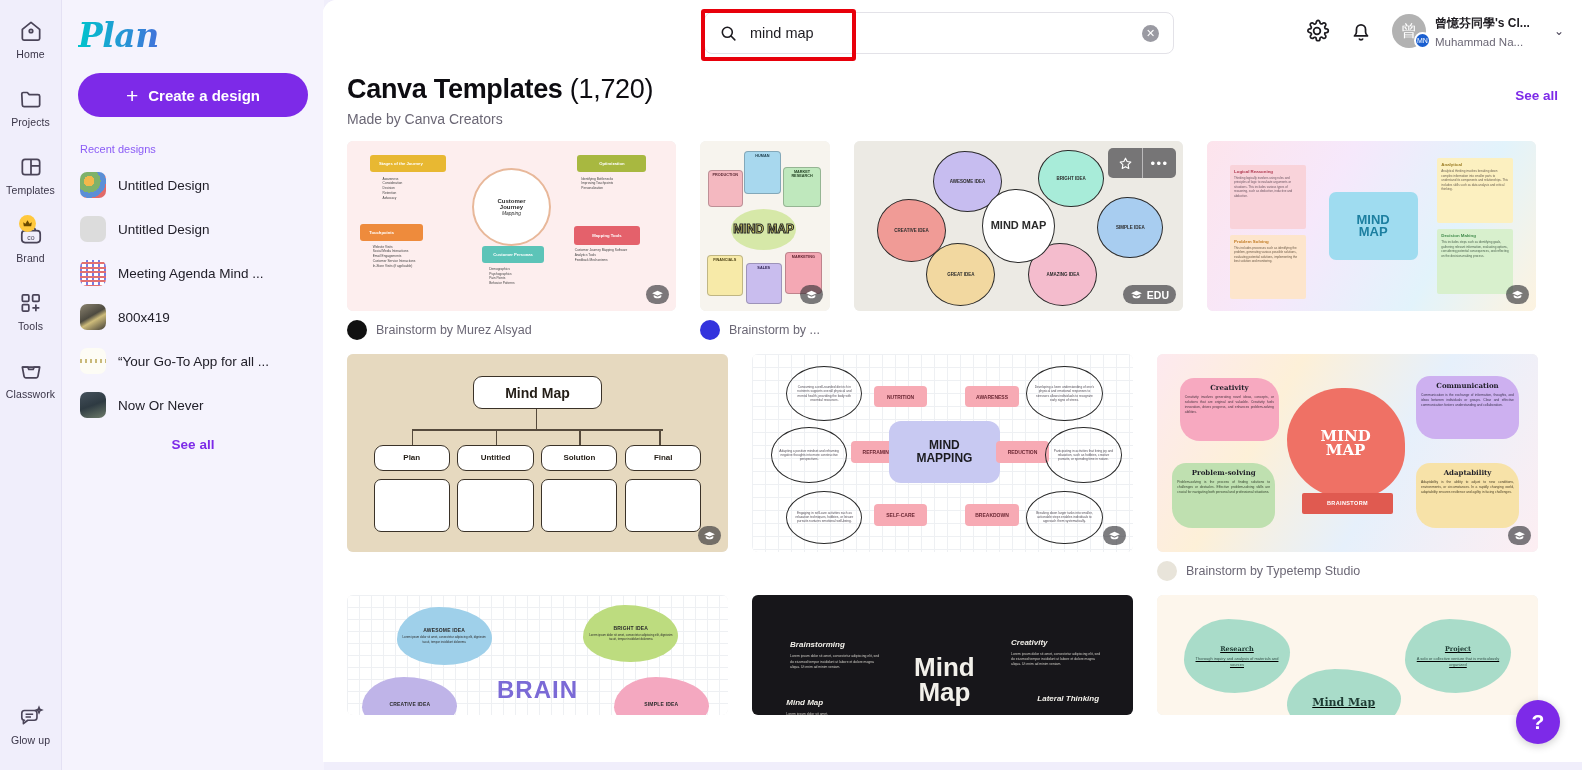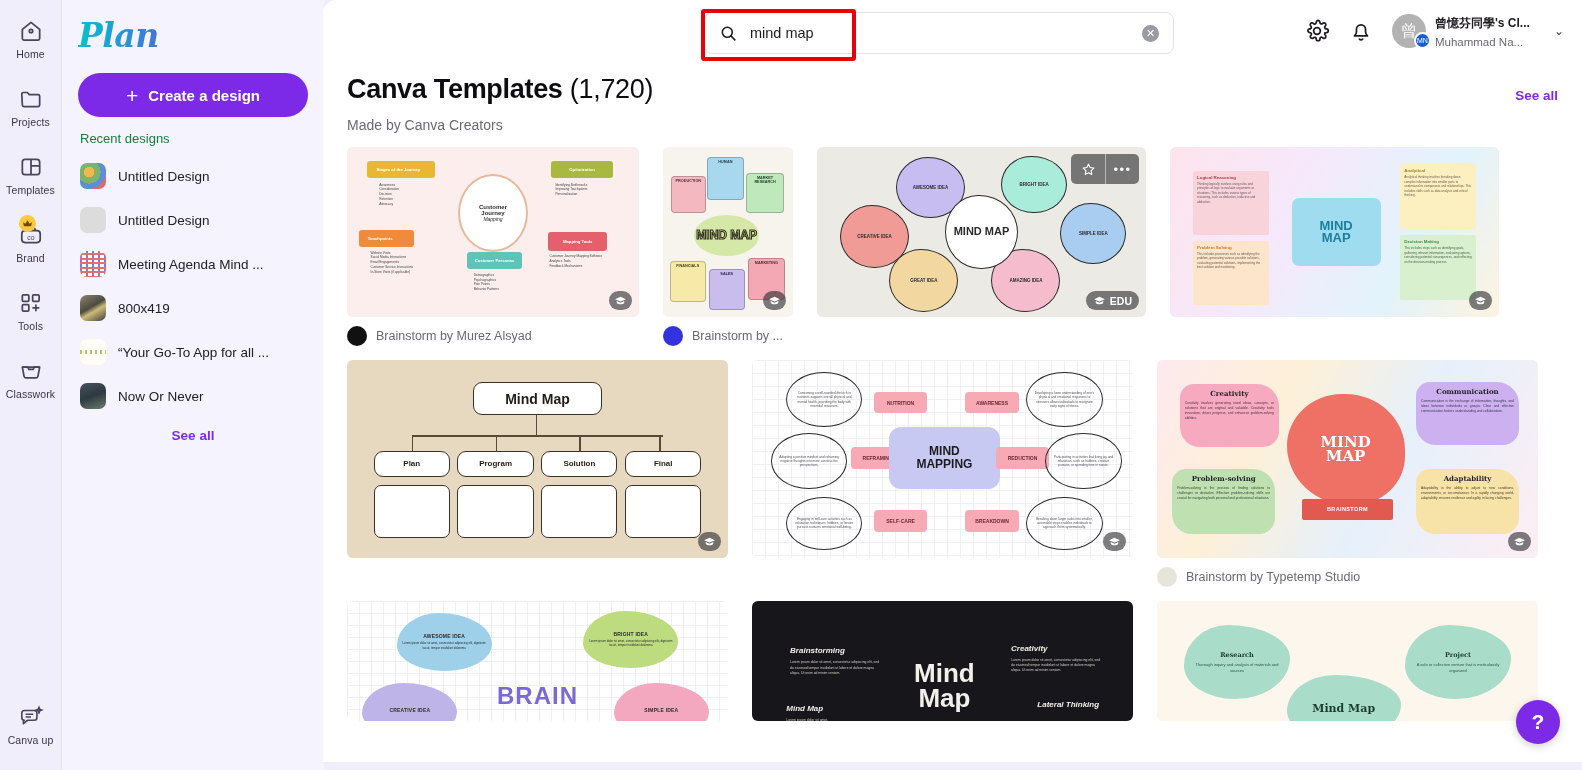--- a/index.html
+++ b/index.html
@@ -57,22 +57,22 @@
   .create-btn {
     margin: 18px 16px 0 16px;
     height: 44px; border-radius: 22px;
     background: #7d2ae8; color: #fff;
     display: flex; align-items: center; justify-content: center;
     gap: 10px; font-size: 15px; font-weight: 700;
     border: none; cursor: pointer;
   }
   .create-btn .plus { font-size: 21px; font-weight: 400; line-height: 1; }
   .recent-title {
-    margin: 14px 0 4px 18px;
-    font-size: 13px; color: #15803d; font-weight: 400;
+    margin: 26px 0 4px 18px;
+    font-size: 11px; color: #8b5cf6; font-weight: 400;
   }
   .recent-list { margin-top: 4px; }
   .recent-item {
     display: flex; align-items: center; gap: 12px;
     height: 44px; padding: 0 16px 0 18px; cursor: pointer;
   }
   .thumb {
     width: 26px; height: 26px; border-radius: 7px;
     flex: 0 0 26px; background: #dcdcdc; overflow: hidden;
     position: relative;
@@ -159,21 +159,21 @@
     white-space: nowrap; overflow: hidden; text-overflow: ellipsis; }
   .acct-l2 { font-size: 11.5px; color: #6b6775;
     white-space: nowrap; overflow: hidden; text-overflow: ellipsis; }
   .chev { font-size: 12px; color: #4a4458; }
 
   
   .content { padding: 12px 24px 0 24px; position: relative; }
   .head-row { display: flex; align-items: flex-start; justify-content: space-between; }
   .h-title { font-size: 27px; font-weight: 700; color: #0d0c11; letter-spacing: -0.3px; }
   .h-title .count { font-weight: 400; color: #0d0c11; }
-  .h-sub { font-size: 14px; color: #6b6775; margin-top: 12px; }
+  .h-sub { font-size: 14px; color: #6b6775; margin-top: 6px; }
   .see-all-link { font-size: 13.5px; color: #7d2ae8; font-weight: 700; cursor: pointer; margin-top: 14px; }
 
   .grid-row { display: flex; gap: 24px; margin-top: 14px; align-items: flex-start; }
   .card { cursor: pointer; }
   .card-img {
     position: relative; border-radius: 6px; overflow: hidden;
     background: #eee; width: 100%;
   }
   .card-foot { display: flex; align-items: center; gap: 9px; margin-top: 9px; }
   .auth-av { width: 20px; height: 20px; border-radius: 50%; flex: 0 0 20px; overflow:hidden; }
@@ -323,21 +323,21 @@
   .t9 .mind {
     position: absolute; left: 34%; top: 50%; width: 33%;
     color: #f2f0ea; font-size: 26px; font-weight: 700; text-align: center; line-height: .95;
   }
 
   
   .t10 { background: #fdf6ec; }
   .t10 .mint {
     background: #a9dcc9; border-radius: 42% 58% 52% 48% / 55% 45% 55% 45%;
     display: flex; flex-direction: column; align-items: center; justify-content: center;
-    text-align: center; padding: 6px;
+    text-align: center; padding: 6px; text-decoration: underline;
   }
   .t10 .mint b { font-size: 6.5px; color: #1d3b33; font-family: "DejaVu Serif", serif; }
   .t10 .mint p { font-size: 4px; color: #37544c; margin-top: 3px; line-height: 1.4; }
 </style>
 </head>
 <body>
 
 <div id="root">
 
   <div class="rail">
@@ -403,21 +403,21 @@
       <span class="rail-label">Classwork</span>
     </div>
     <div class="rail-item" style="margin-top:auto; margin-bottom:24px">
       <span class="rail-ico">
         <svg viewBox="0 0 24 24" fill="none" stroke="#4a4458" stroke-width="1.5">
           <path d="M3.5 8.5A2.5 2.5 0 0 1 6 6h9a2.5 2.5 0 0 1 2.5 2.5v4A2.5 2.5 0 0 1 15 15H9l-4 3.2V15H6a2.5 2.5 0 0 1-2.5-2.5z" stroke-linejoin="round"></path>
           <path d="M7 9.5h7M7 12h5"></path>
           <path d="M19.4 3.2l.7 1.7 1.7.7-1.7.7-.7 1.7-.7-1.7-1.7-.7 1.7-.7z" fill="none"></path>
         </svg>
       </span>
-      <span class="rail-label">Canva up</span>
+      <span class="rail-label">Glow up</span>
     </div>
   </div>
 
   <div class="lpanel">
     <div class="canva-logo">Plan</div>
 
     <div class="create-btn">
       <span class="plus">+</span>
       <span>Create a design</span>
     </div>
@@ -506,21 +506,21 @@
             <span>Canva Templates</span>
             <span class="count">(1,720)</span>
           </div>
           <div class="h-sub">Made by Canva Creators</div>
         </div>
         <div class="see-all-link">See all</div>
       </div>
 
       <div class="grid-row">
 
-        <div class="card" style="width:292px">
+        <div class="card" style="width:329px">
           <div class="card-img" style="height:170px">
             <div class="tpl t1">
               <div class="ring">
                 <span>Customer</span>
                 <span>Journey</span>
                 <span style="font-style:italic;font-weight:400;font-size:5px">Mapping</span>
               </div>
               <div class="nd" style="left:7%;top:8%;width:23%;height:10%;background:#e8b832;justify-content:flex-start;padding-left:5px">
                 <span class="hd">Stages of the Journey</span>
               </div>
@@ -697,21 +697,21 @@
           <div class="card-img" style="height:198px">
             <div class="tpl t5">
               <div class="ln" style="left:49.5%;top:27%;width:1.5px;height:12%"></div>
               <div class="ln" style="left:17%;top:38%;width:66%;height:1.5px"></div>
               <div class="ln" style="left:17%;top:38%;width:1.5px;height:9%"></div>
               <div class="ln" style="left:39%;top:38%;width:1.5px;height:9%"></div>
               <div class="ln" style="left:61%;top:38%;width:1.5px;height:9%"></div>
               <div class="ln" style="left:82%;top:38%;width:1.5px;height:9%"></div>
               <div class="nd bx" style="left:33%;top:11%;width:34%;height:17%;font-size:14px">Mind Map</div>
               <div class="nd bx" style="left:7%;top:46%;width:20%;height:13%;font-size:8px">Plan</div>
-              <div class="nd bx" style="left:29%;top:46%;width:20%;height:13%;font-size:8px">Program</div>
+              <div class="nd bx" style="left:29%;top:46%;width:20%;height:13%;font-size:8px">Untitled</div>
               <div class="nd bx" style="left:51%;top:46%;width:20%;height:13%;font-size:8px">Solution</div>
               <div class="nd bx" style="left:73%;top:46%;width:20%;height:13%;font-size:8px">Final</div>
               <div class="nd bx" style="left:7%;top:63%;width:20%;height:27%;border-radius:7px"></div>
               <div class="nd bx" style="left:29%;top:63%;width:20%;height:27%;border-radius:7px"></div>
               <div class="nd bx" style="left:51%;top:63%;width:20%;height:27%;border-radius:7px"></div>
               <div class="nd bx" style="left:73%;top:63%;width:20%;height:27%;border-radius:7px"></div>
             </div>
             <div class="edu-badge cap-only">
               <svg viewBox="0 0 24 24" width="13" height="13" fill="#fff">
                   <path d="M12 5 2 9.5l10 4.5 10-4.5zM5 13v3.2c0 1.6 3.1 2.8 7 2.8s7-1.2 7-2.8V13l-7 3.2z"></path>

